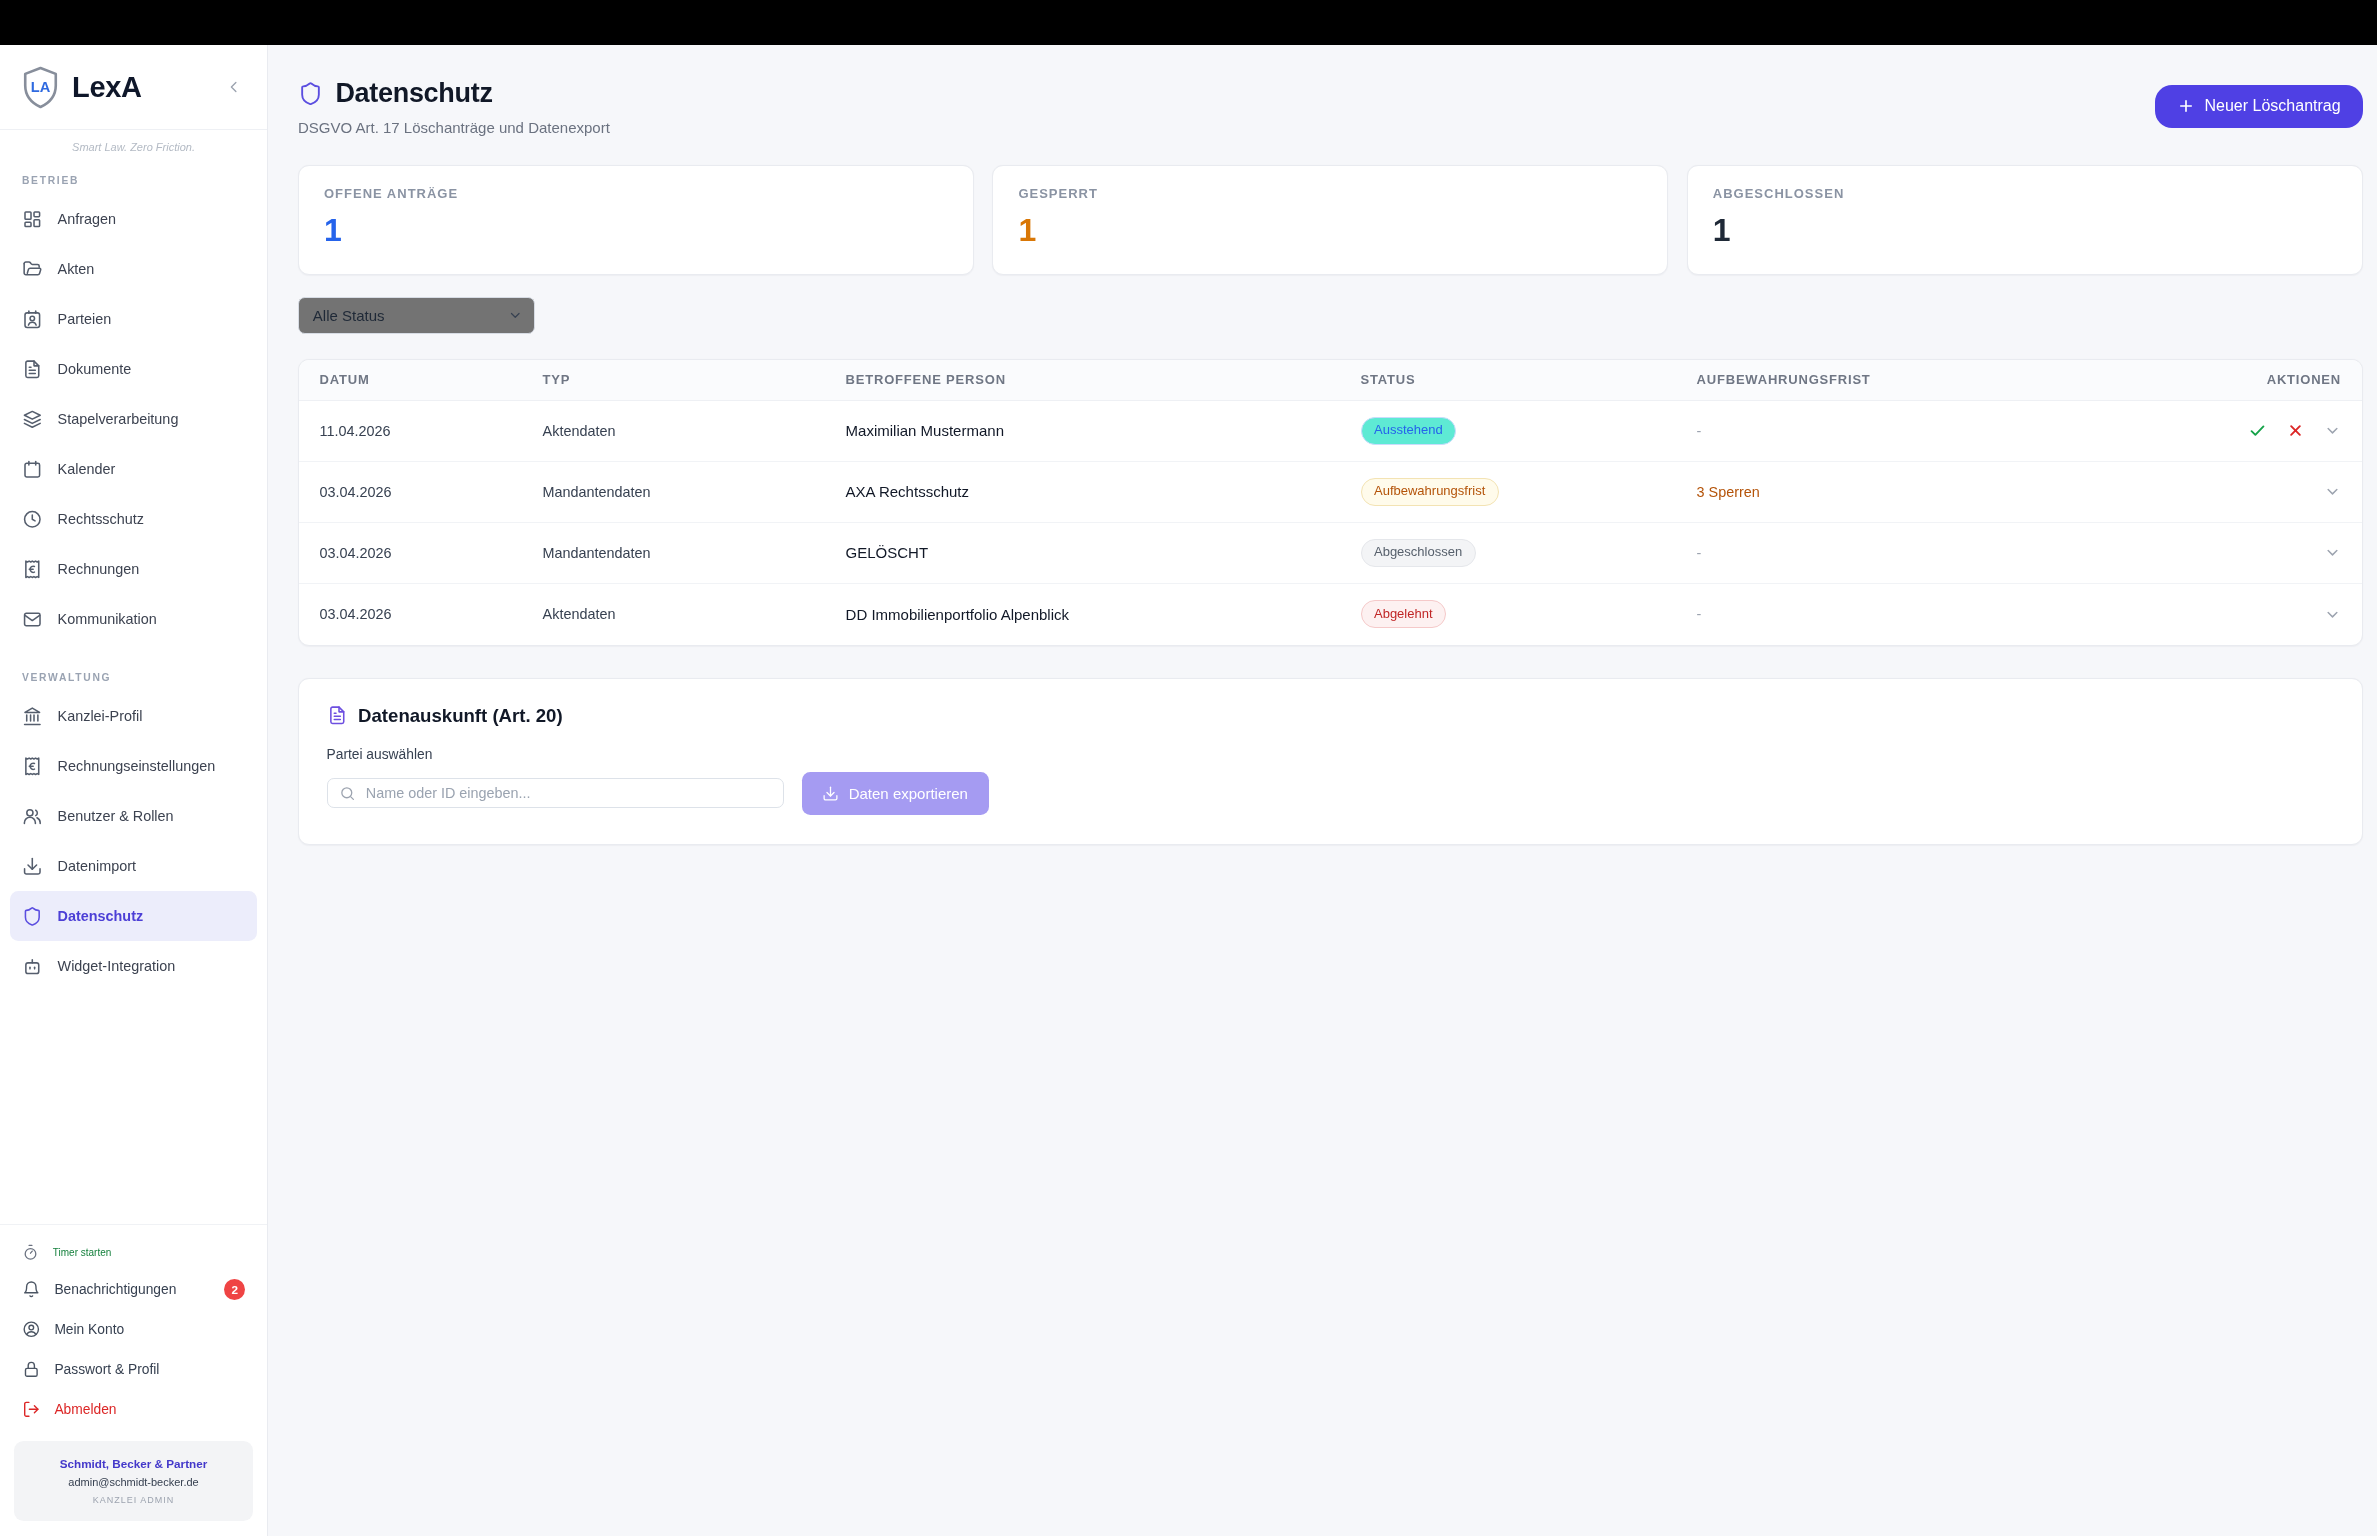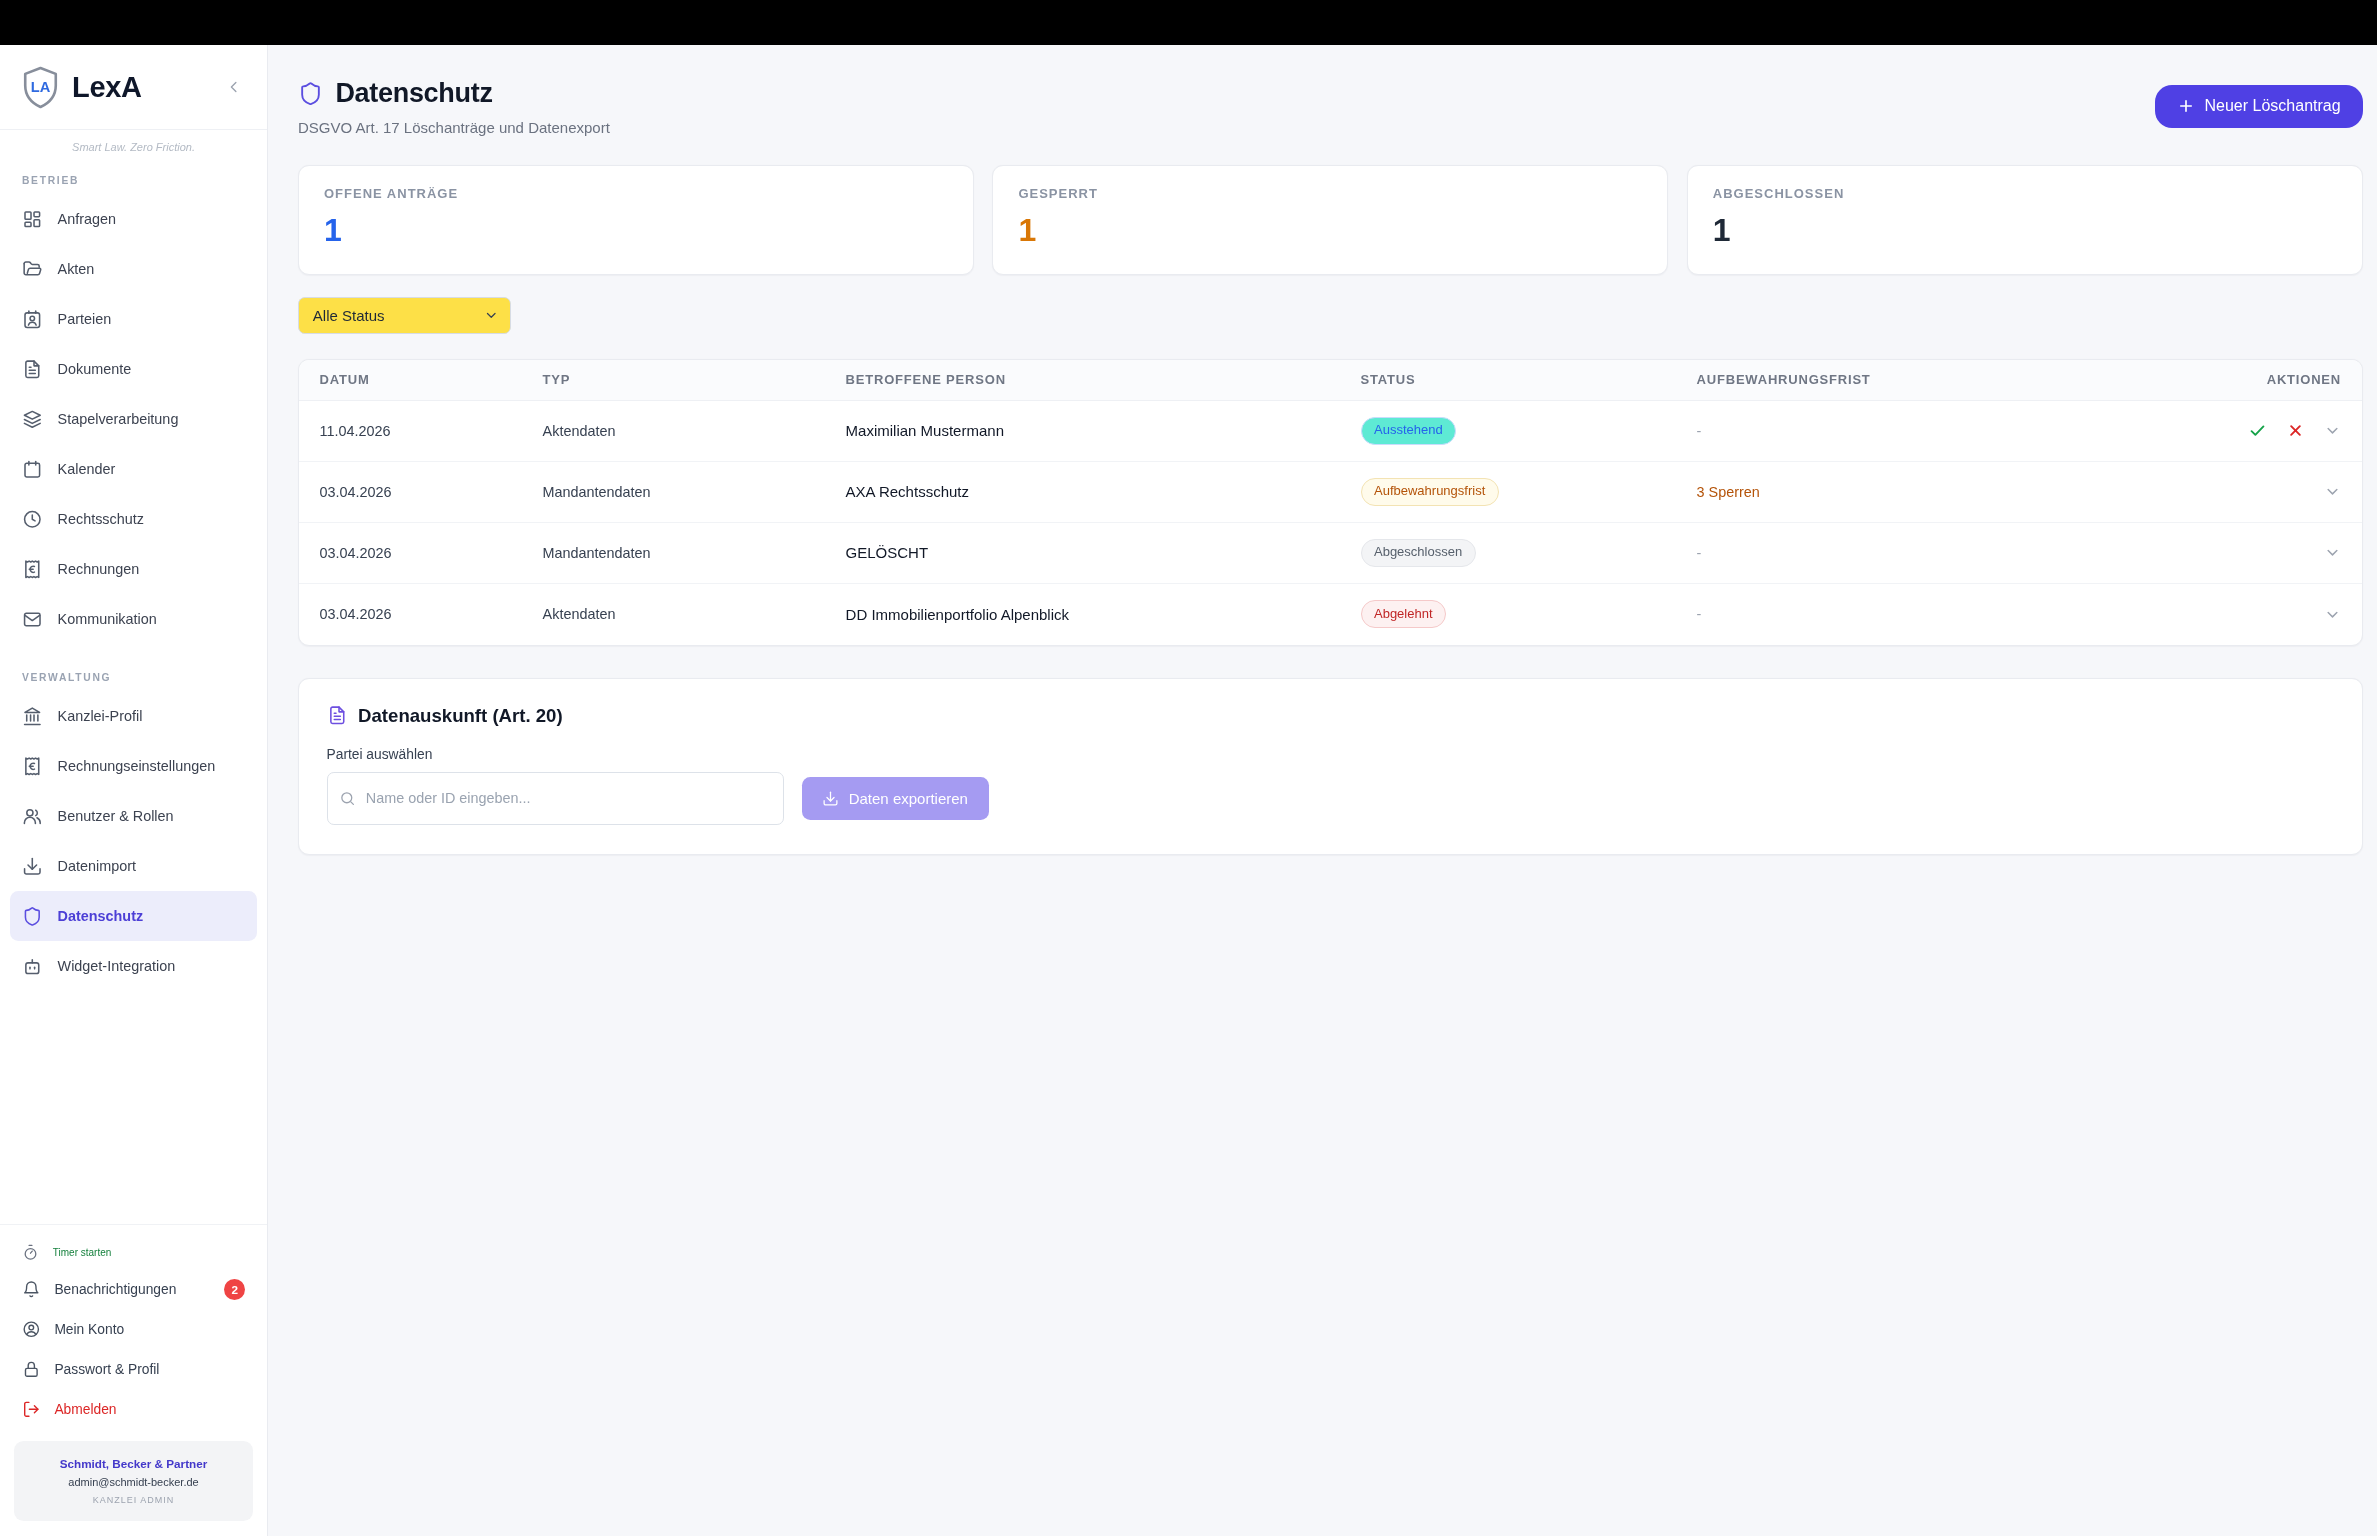--- a/index.html
+++ b/index.html
@@ -51,21 +51,21 @@
   .subtitle { margin-top:9.6px; font-size:15px; color:#6b7280; }
   .primary-btn { display:flex; align-items:center; gap:9.6px; background:#4f40e4; color:#fff; font-size:16px; font-family:inherit; padding:0 22px; height:43px; border-radius:17px; border:none; cursor:pointer; margin-top:6.9px; }
   .primary-btn svg { width:18px; height:18px; }
 
   .stats { display:flex; gap:18.6px; margin-top:29px; }
   .stat-card { flex:1; background:#fff; border:0.7px solid #e9ebf0; border-radius:11px; padding:20.6px 25px; height:110px; box-shadow:0 0.7px 1.4px rgba(16,24,40,.04); }
   .stat-label { font-size:13px; letter-spacing:1px; color:#8a93a3; font-weight:700; }
   .stat-value { font-size:32px; font-weight:700; margin-top:11px; }
 
   .filter-row { margin-top:22px; }
-  .select { width:213px; height:37px; background:#fde047; border:0.7px solid #d7dce4; border-radius:6.9px; display:flex; align-items:center; justify-content:space-between; padding:0 11px 0 13.8px; font-size:15px; color:#1f2937; cursor:pointer; }
+  .select { width:237px; height:37px; background:#737373; border:0.7px solid #d7dce4; border-radius:6.9px; display:flex; align-items:center; justify-content:space-between; padding:0 11px 0 13.8px; font-size:15px; color:#1f2937; cursor:pointer; }
   .select svg { width:16.5px; height:16.5px; color:#374151; }
 
   .table-card { margin-top:25px; background:#fff; border:0.7px solid #e9ebf0; border-radius:11px; box-shadow:0 0.7px 1.4px rgba(16,24,40,.04); overflow:hidden; }
   .thead, .tr { display:grid; grid-template-columns:223px 303px 515px 336px 510px 1fr; align-items:center; }
   .thead { background:#fafbfd; border-bottom:0.7px solid #eef0f4; height:41px; }
   .th { padding-left:20.6px; font-size:13px; color:#6f7684; letter-spacing:0.8px; font-weight:700; white-space:nowrap; }
   .th.right { text-align:right; padding-right:20.6px; padding-left:0; }
   .tr { height:61px; border-bottom:0.7px solid #f1f3f6; }
   .tr:last-child { border-bottom:none; }
   .td { padding-left:20.6px; font-size:14.4px; color:#374151; white-space:nowrap; }
@@ -83,21 +83,21 @@
   .icon-btn.approve { color:#16a34a; }
   .icon-btn.reject  { color:#dc2626; }
   .icon-btn.expand  { color:#9ca3af; }
 
   .export-card { margin-top:32px; background:#fff; border:0.7px solid #e9ebf0; border-radius:11px; padding:26px 27.5px 29px; box-shadow:0 0.7px 1.4px rgba(16,24,40,.04); }
   .export-title-row { display:flex; align-items:center; gap:11px; }
   .export-title-row svg { width:20.6px; height:20.6px; color:#6d4fe0; }
   .export-title { font-size:18.6px; font-weight:700; color:#111827; margin:0; }
   .export-label { margin-top:20.6px; font-size:13.8px; color:#374151; }
   .export-row { display:flex; align-items:center; gap:18px; margin-top:9.6px; }
-  .search-box { width:457px; height:53px; border:0.7px solid #dde2e9; border-radius:6.9px; display:flex; align-items:center; gap:8.3px; padding:0 11px; background:#fff; }
+  .search-box { width:457px; height:30px; border:0.7px solid #dde2e9; border-radius:6.9px; display:flex; align-items:center; gap:8.3px; padding:0 11px; background:#fff; }
   .search-box svg { width:17px; height:17px; color:#9ca3af; flex:none; }
   .search-box input { border:none; outline:none; flex:1; font-size:14.4px; font-family:inherit; color:#111827; background:transparent; }
   .search-box input::placeholder { color:#9aa3b0; }
   .export-btn { height:43px; padding:0 20.6px; background:#a59bf2; color:#fff; border:none; border-radius:8.3px; font-size:15px; font-family:inherit; display:flex; align-items:center; gap:9.6px; cursor:not-allowed; }
   .export-btn svg { width:17px; height:17px; }
 </style>
 </head>
 <body>
 
 <div class="topbar"></div>

